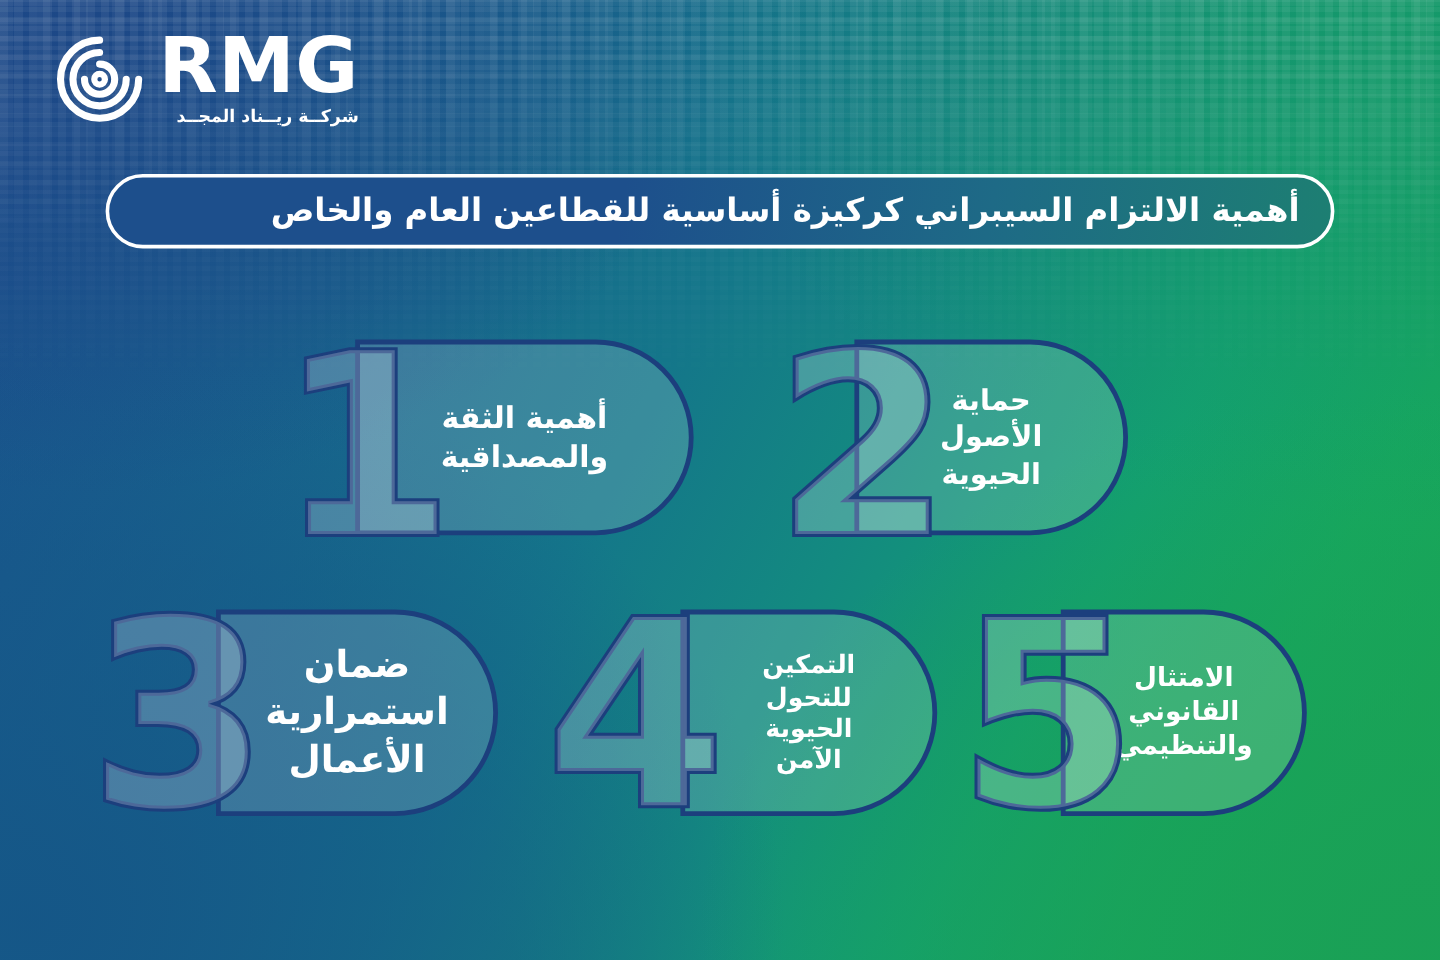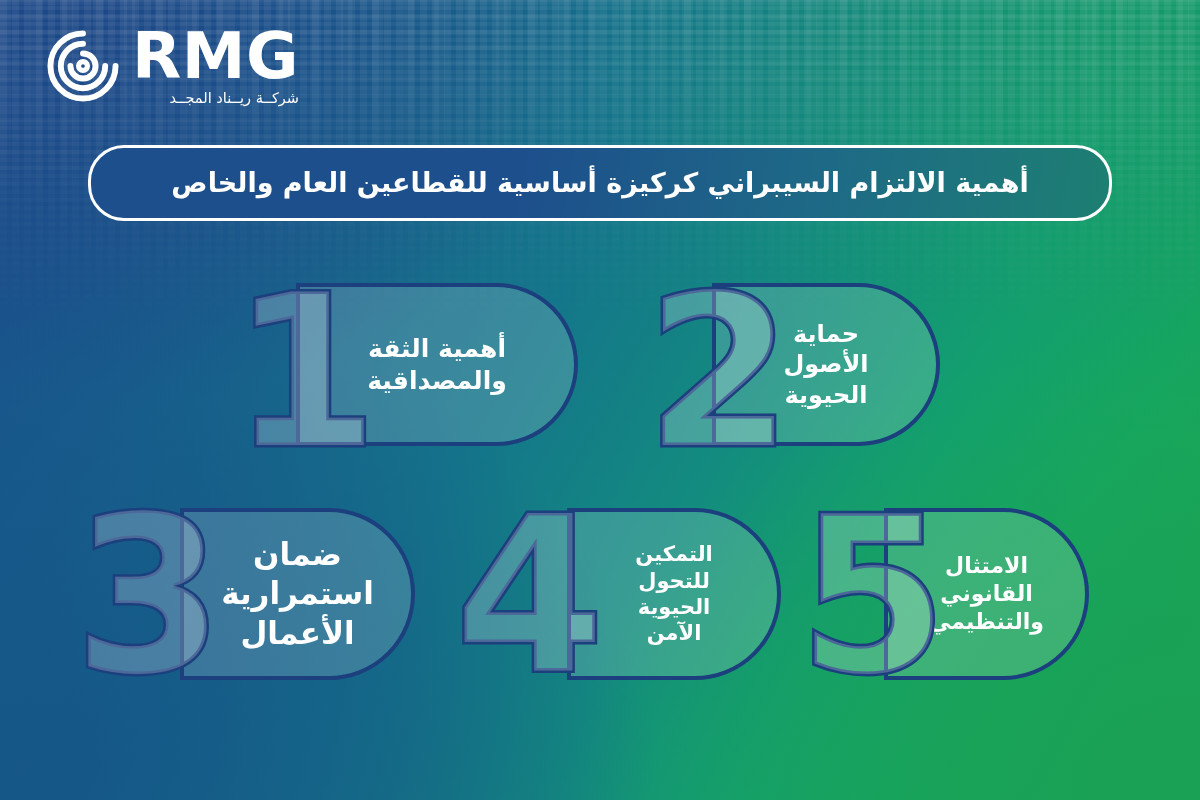--- a/index.html
+++ b/index.html
@@ -89,41 +89,41 @@
   #logo-text { display: flex; flex-direction: column; align-items: flex-end; }
   #logo-word {
     font-size: 64px;
     font-weight: 700;
     color: #ffffff;
     letter-spacing: 0.5px;
     line-height: 0.96;
   }
   #logo-sub {
     font-size: 14.5px;
-    font-weight: 400;
+    font-weight: 700;
     color: #ffffff;
     direction: rtl;
     letter-spacing: 1.6px;
     margin-top: 3px;
   }
 
   
   #title-banner {
     position: absolute;
     left: 88px;
     top: 145px;
     width: 1024px;
-    height: 76px;
+    height: 62px;
     box-sizing: border-box;
     border: 3px solid #ffffff;
     border-radius: 36px;
     background: linear-gradient(100deg, #1d4f8c 0%, #1d4f8c 42%, #1e6a86 72%, #1d7f72 100%);
     display: flex;
     align-items: center;
-    justify-content: center;
+    justify-content: flex-start;
     padding: 0 26px;
   }
   #title-text {
     color: #ffffff;
     font-size: 27px;
     font-weight: 700;
     text-align: center;
     line-height: 1.2;
     white-space: nowrap;
   }

